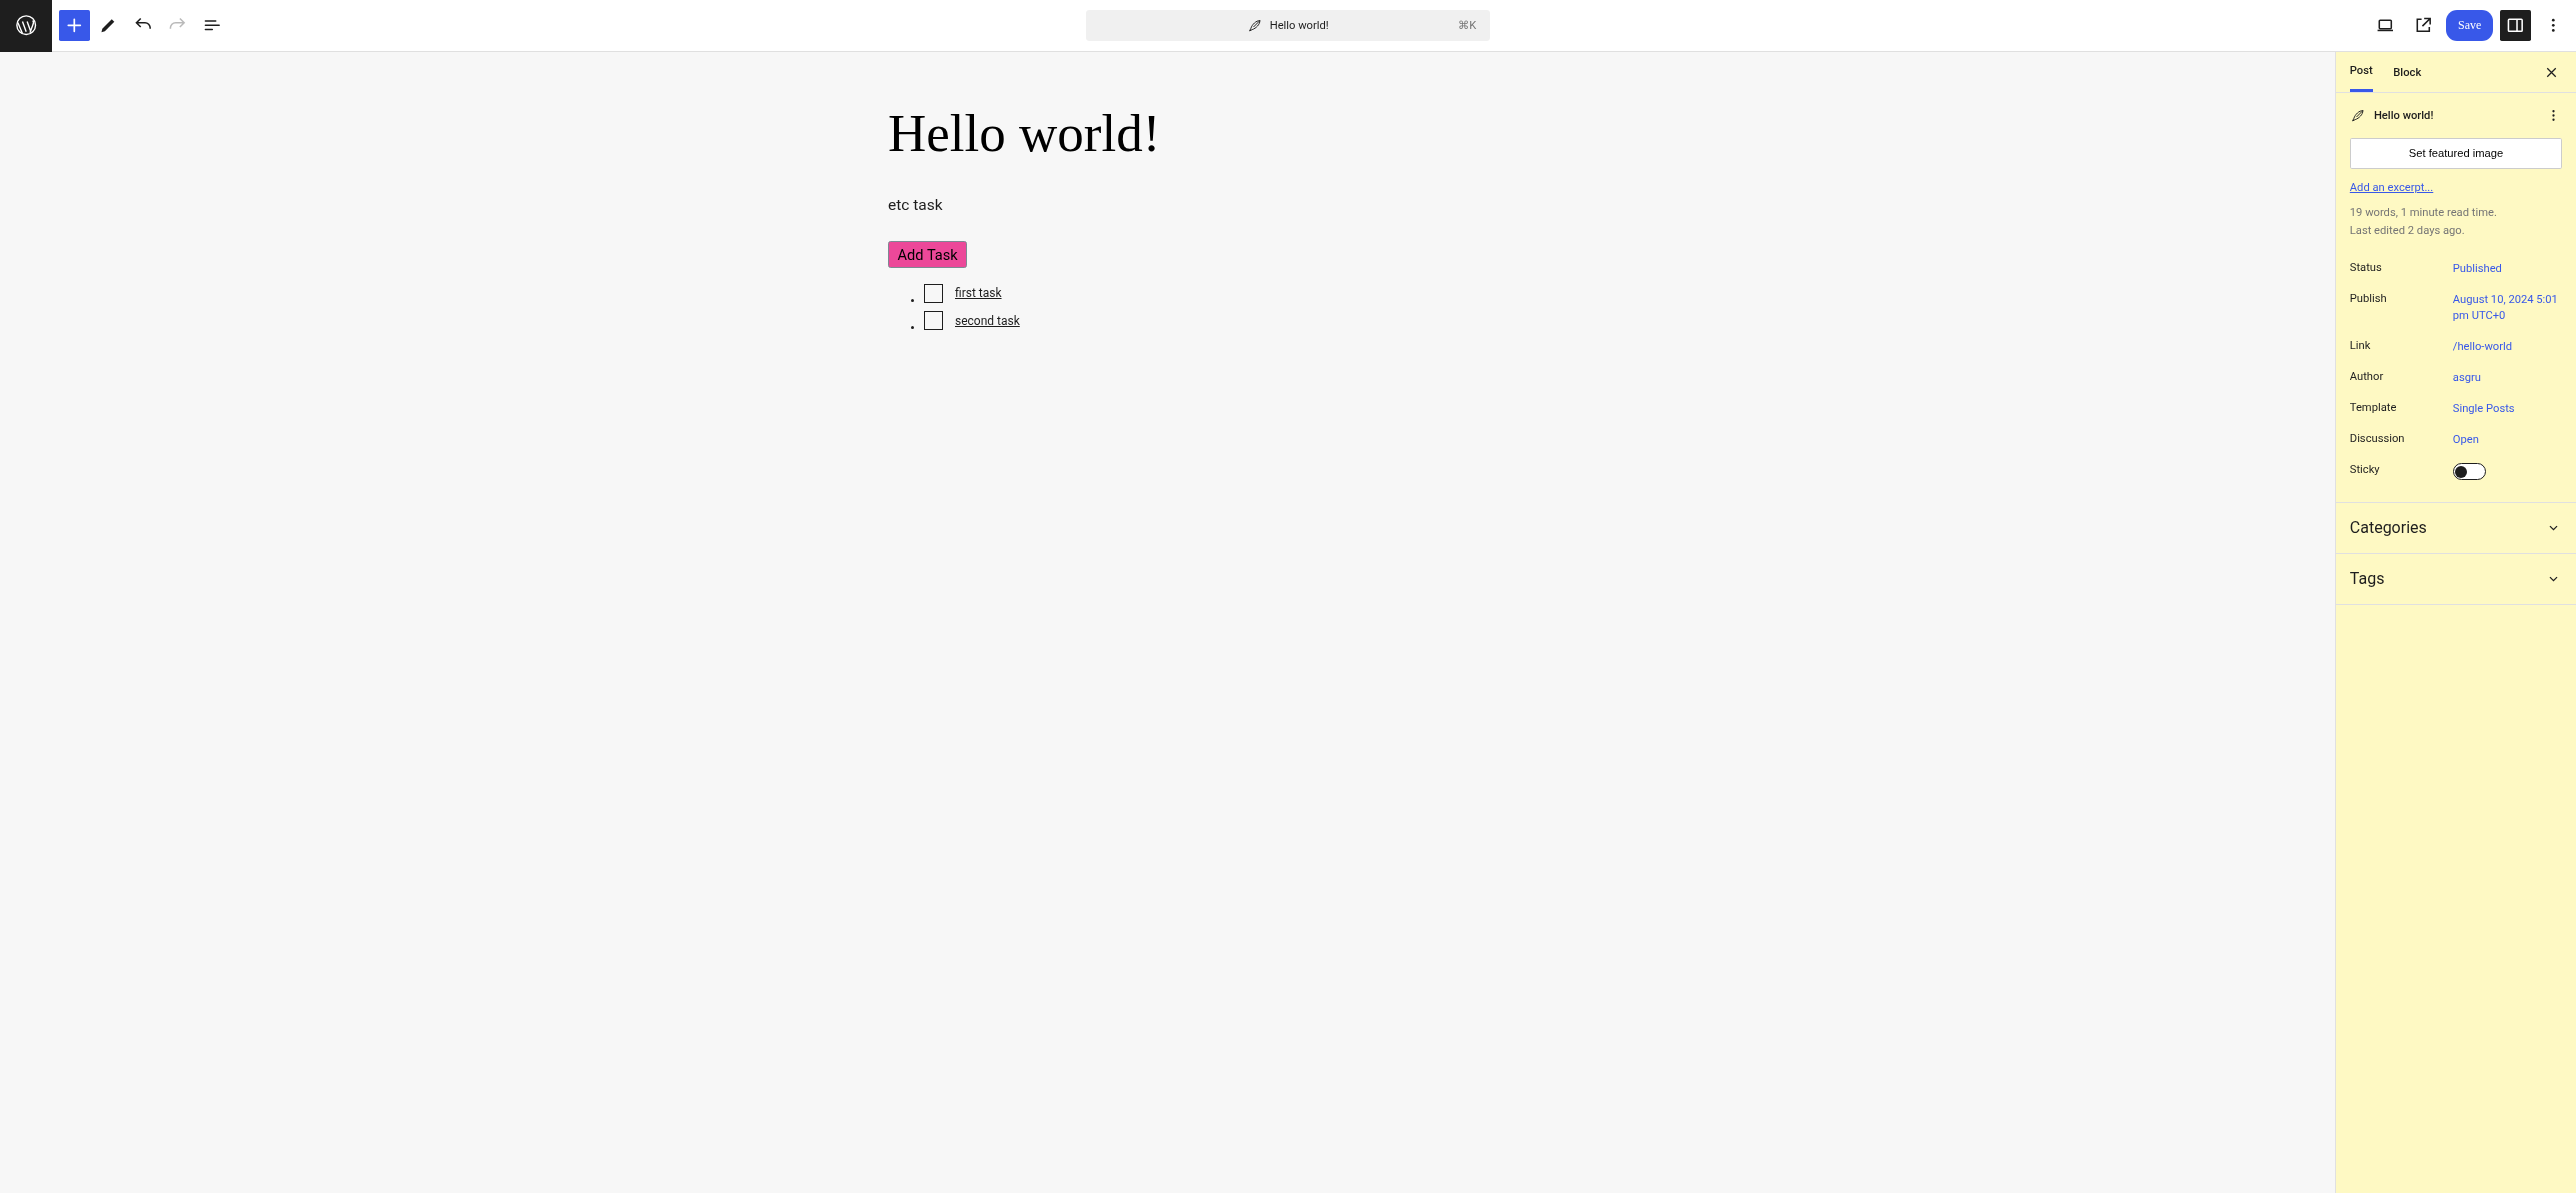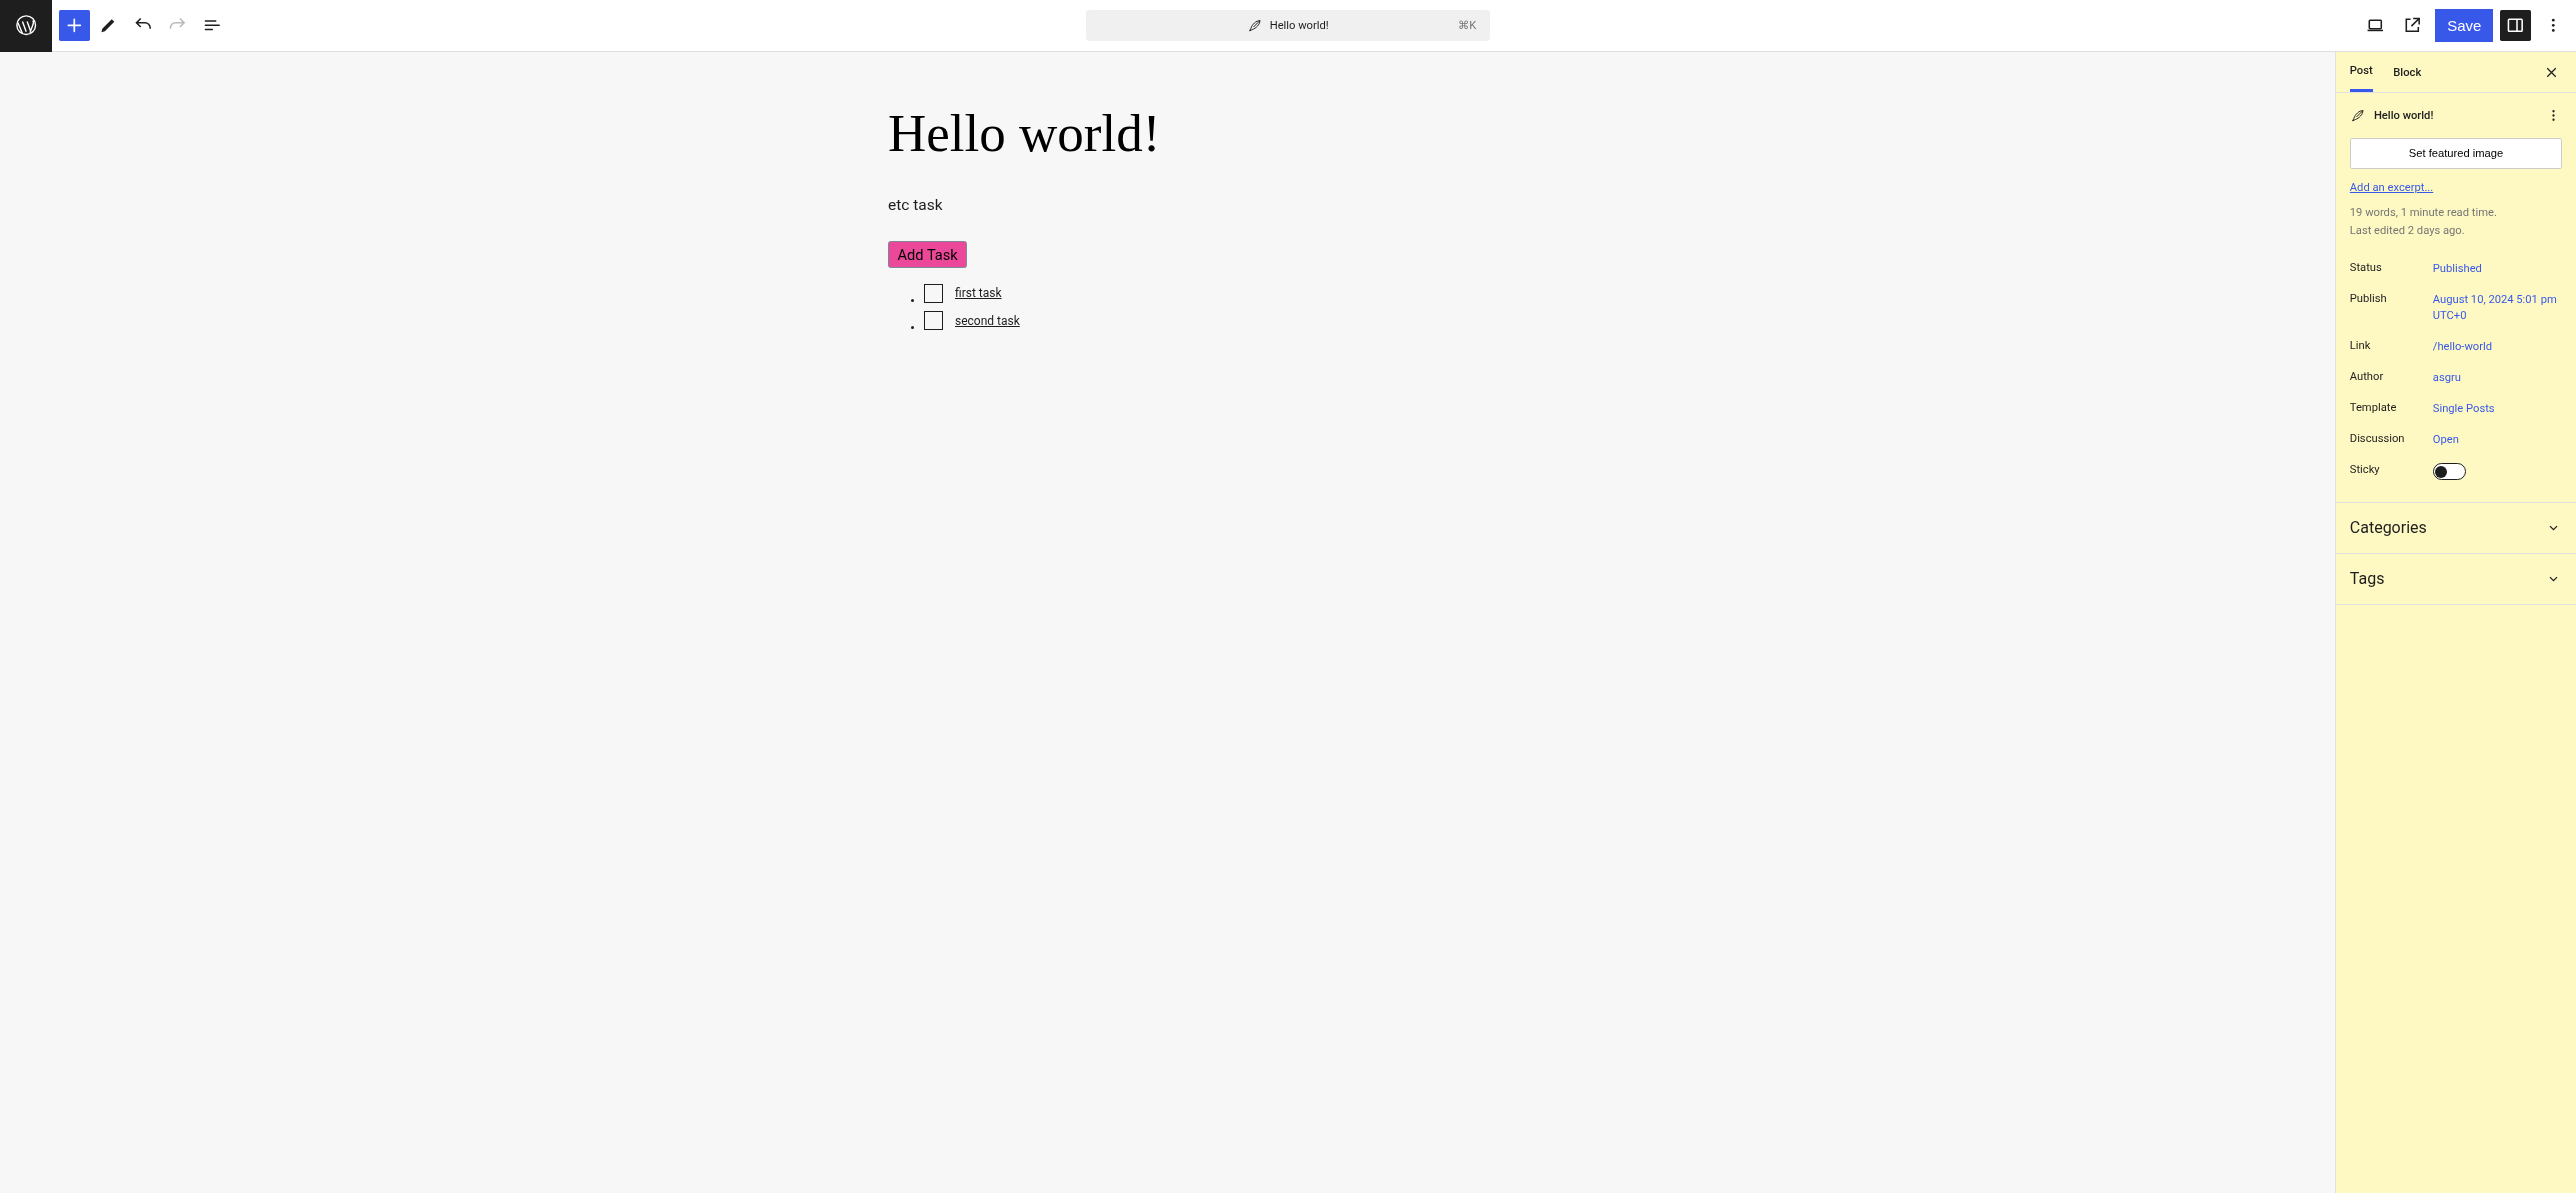--- a/index.html
+++ b/index.html
@@ -63,23 +63,24 @@
       width: 15.5px; height: 15.5px;
       stroke: #1e1e1e;
       fill: none;
     }
     .toolbar-right { margin-left: auto; display: flex; align-items: center; gap: 6.9px; padding-right: 6.9px; }
     .save-btn {
       background: #3858e9;
       color: #fff;
       border: none;
       padding: 7.7px 12px;
-      border-radius: 0;
-      font-size: 15px;
-      cursor: pointer;
+      border-radius: 11px;
+      font-size: 12px;
+      cursor: pointer;
+      font-family: Liberation Serif, serif;
     }
 
     
     .main-row { flex: 1; display: flex; min-height: 0; }
     .canvas {
       flex: 1;
       background: #f7f7f7;
       overflow: auto;
       display:flex;
       justify-content:center;
@@ -153,21 +154,21 @@
       padding: 8.6px;
       font-size: 11.2px;
       border-radius: 1.7px;
       cursor: pointer;
       margin-bottom: 12px;
     }
     .link-text { color: #3858e9; text-decoration: underline; font-size: 11.2px; cursor: pointer; }
     .muted { color: #757575; font-size: 11.2px; line-height: 1.6; }
     .meta-grid { margin-top: 13.8px; }
     .meta-row { display: flex; padding: 7.7px 0; font-size: 11.2px; align-items:flex-start; }
-    .meta-row .k { width: 83px; color: #1e1e1e; }
+    .meta-row .k { width: 103px; color: #1e1e1e; }
     .meta-row .v { color: #3858e9; cursor: pointer; flex:1; line-height:1.4; }
     .toggle {
       width: 33px; height: 17px; border-radius: 8.6px;
       border: 0.9px solid #1e1e1e;
       position: relative;
       cursor: pointer;
       background:#fff;
     }
     .toggle::after {
       content: "";

